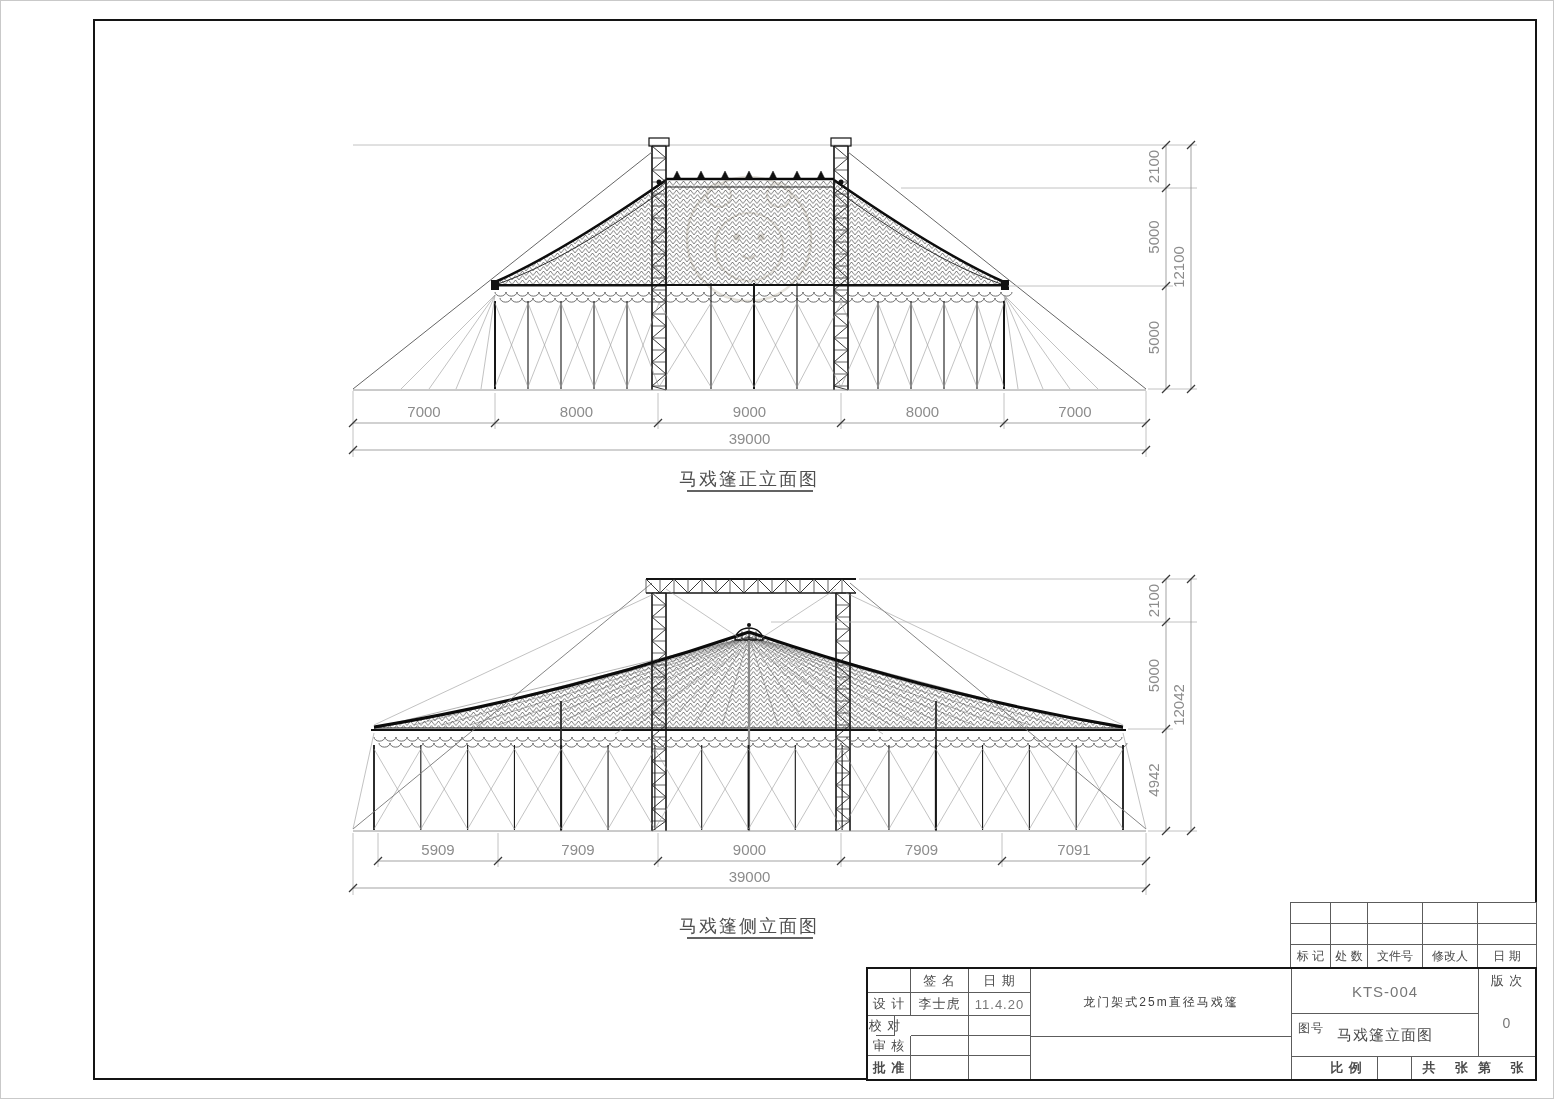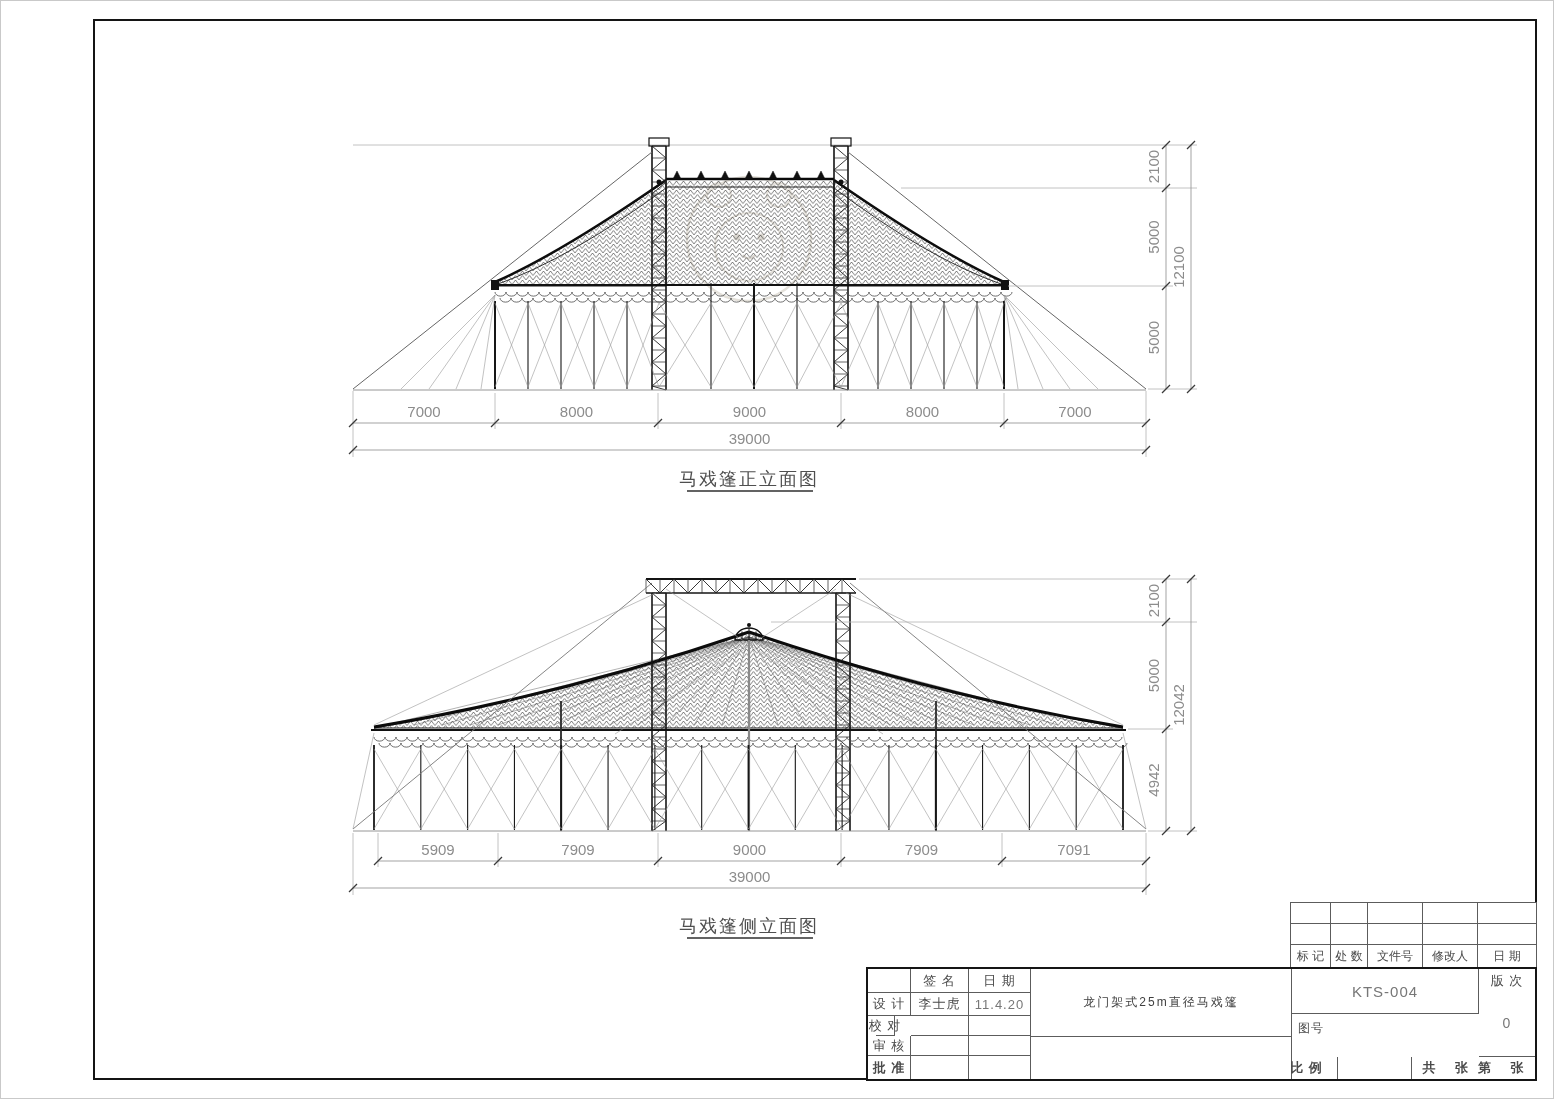--- a/index.html
+++ b/index.html
@@ -563,21 +563,22 @@
     <div class="tb-cell noB" style="left:43px;top:87px;width:58px;height:23px"></div>
     <div class="tb-cell noB" style="left:101px;top:87px;width:62px;height:23px"></div>
 
     <div class="tb-cell big" style="left:163px;top:0;width:261px;height:68px">龙门架式25m直径马戏篷</div>
     <div class="tb-cell noB" style="left:163px;top:68px;width:261px;height:42px"></div>
 
     <div class="tb-cell gray" style="left:424px;top:0;width:187px;height:45px;font-size:15px">
       <span class="corner-lbl">图号</span>
       <span>KTS-004</span>
     </div>
+    <div class="tb-cell" style="left:424px;top:45px;width:187px;height:43px;font-size:15px">马戏篷立面图</div>
     <div class="tb-cell vstack noR" style="left:611px;top:0;width:56px;height:88px">
       <span class="top">版 次</span>
       <span class="mid">0</span>
     </div>
-    <div class="tb-cell noB" style="left:408px;top:88px;width:62px;height:22px">比 例</div>
+    <div class="tb-cell noB" style="left:448px;top:88px;width:62px;height:22px">比 例</div>
     <div class="tb-cell noB" style="left:486px;top:88px;width:58px;height:22px"></div>
     <div class="tb-cell noB noR" style="left:544px;top:88px;width:123px;height:22px">共    张  第    张</div>
   </div>
 </div>
 
 </body></html>

